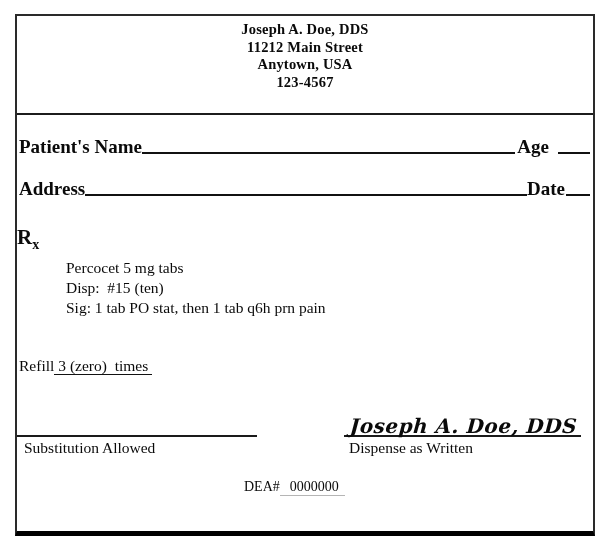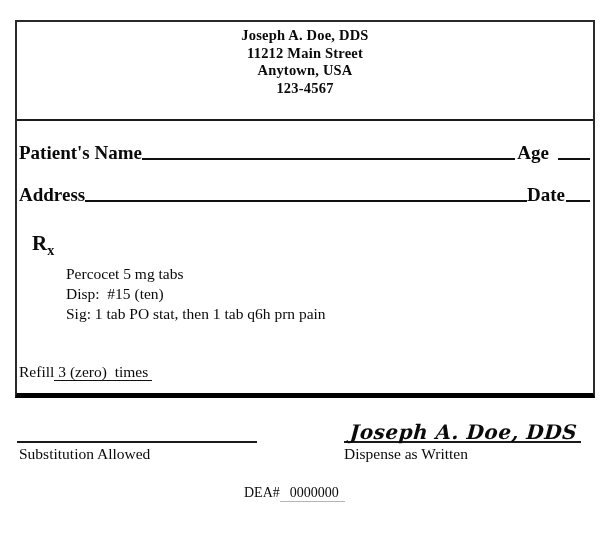--- a/index.html
+++ b/index.html
@@ -1,22 +1,22 @@
 <!DOCTYPE html>
 <html><head>
 <meta charset="utf-8">
 <style>
   * { margin: 0; padding: 0; box-sizing: border-box; }
   html, body { width: 607px; height: 552px; background: #ffffff; overflow: hidden; }
   body { font-family: "Liberation Serif", serif; color: #0a0a0a; position: relative; }
 
   .sheet {
     position: absolute;
-    left: 15px; top: 20px;
-    width: 580px; height: 378px;
+    left: 15px; top: 14px;
+    width: 580px; height: 522px;
     border: 2px solid #2a2a2a;
     border-bottom: 5px solid #000;
     background: #fff;
   }
 
   
   .clinic-header { text-align: center; padding-top: 5px; }
   .clinic-header div {
     font-weight: bold;
     font-size: 14.5px;
@@ -46,21 +46,21 @@
     margin-bottom: 2px;
     height: 1px;
   }
   .fill.short-age { flex: 0 0 32px; margin-left: 9px; }
   .fill.short-date { flex: 0 0 24px; margin-left: 1px; }
   .lbl-age { margin-left: 2px; }
 
   
   .rx-symbol {
     margin-top: 26px;
-    padding-left: 15px;
+    padding-left: 0;
     font-weight: bold;
     font-size: 21px;
     line-height: 26px;
   }
   .rx-symbol .sub-x {
     font-size: 14px;
     vertical-align: -5px;
     font-weight: bold;
   }
   .med-lines { padding-left: 49px; }
@@ -108,21 +108,21 @@
     font-family: "DejaVu Serif", serif;
     font-style: italic;
     font-weight: bold;
     font-size: 20px;
     letter-spacing: 0.5px;
     white-space: nowrap;
     transform: skewX(-4deg);
   }
   .sig-labels {
     display: flex;
-    padding-left: 2px;
+    padding-left: 7px;
     font-size: 15.5px;
     line-height: 19px;
     margin-top: 1px;
   }
   .lbl-substitution { width: 240px; }
   .sig-labels .label-gap { width: 85px; }
 
   
   .dea-row {
     margin-top: 20px;

